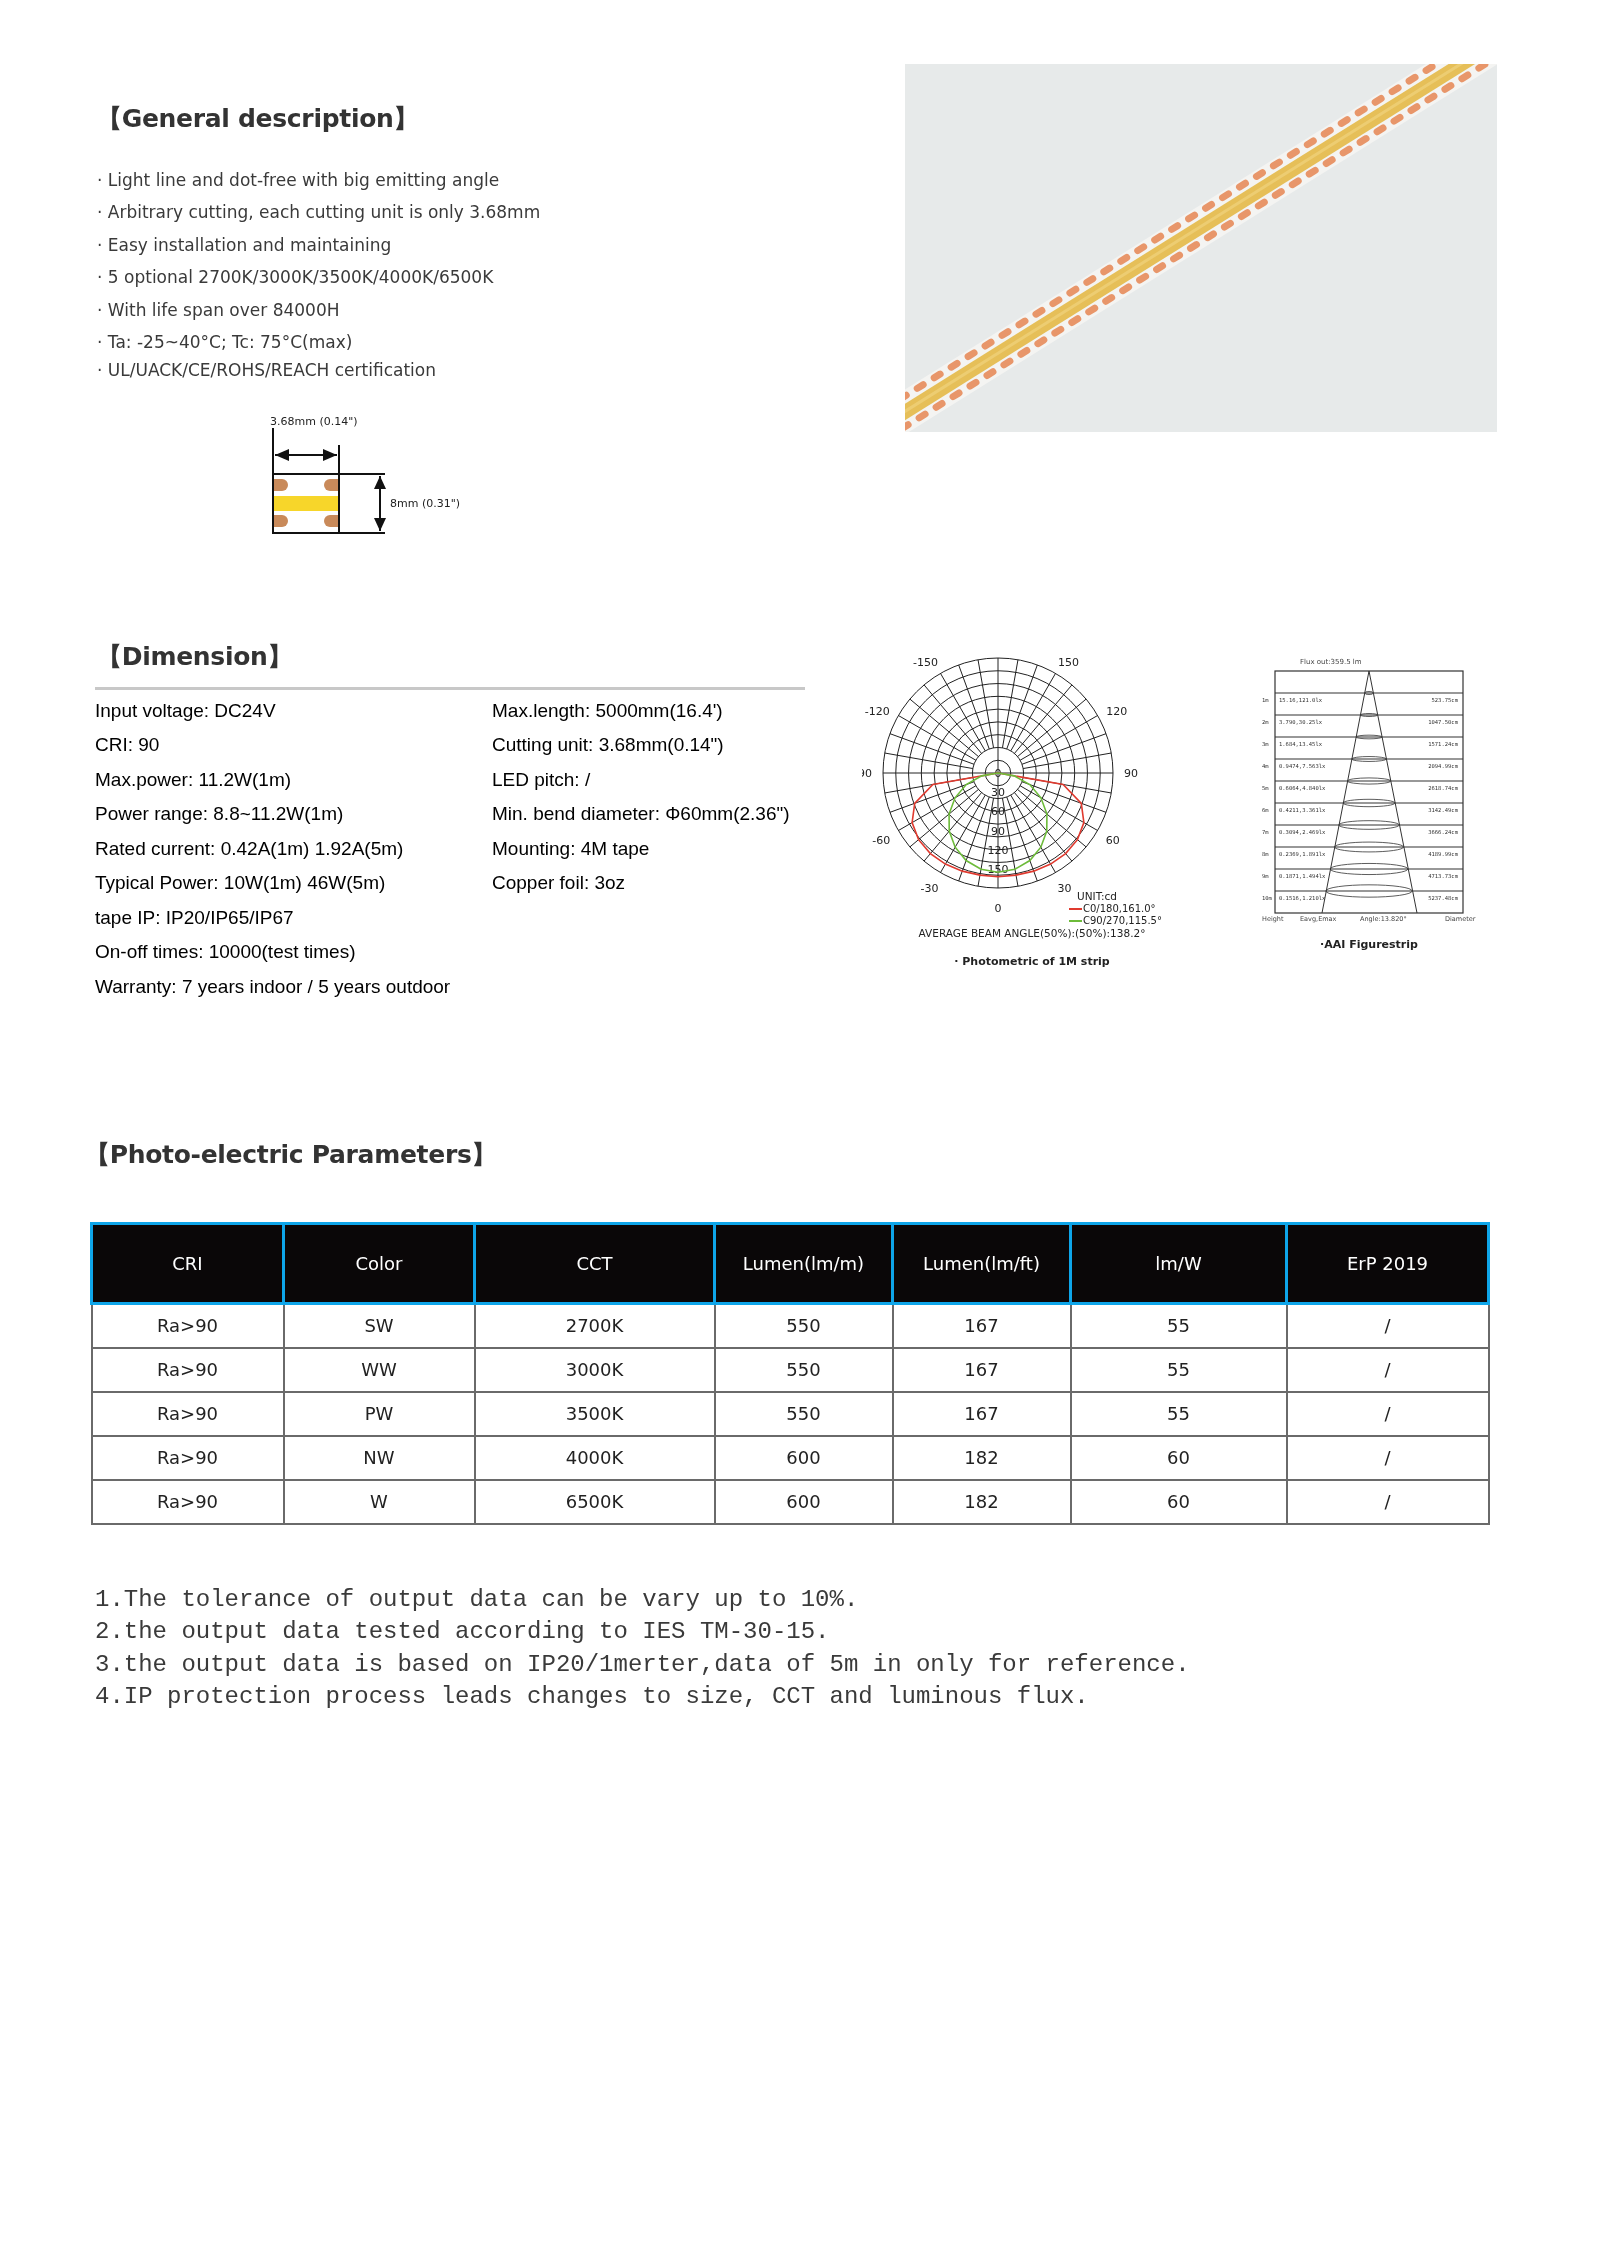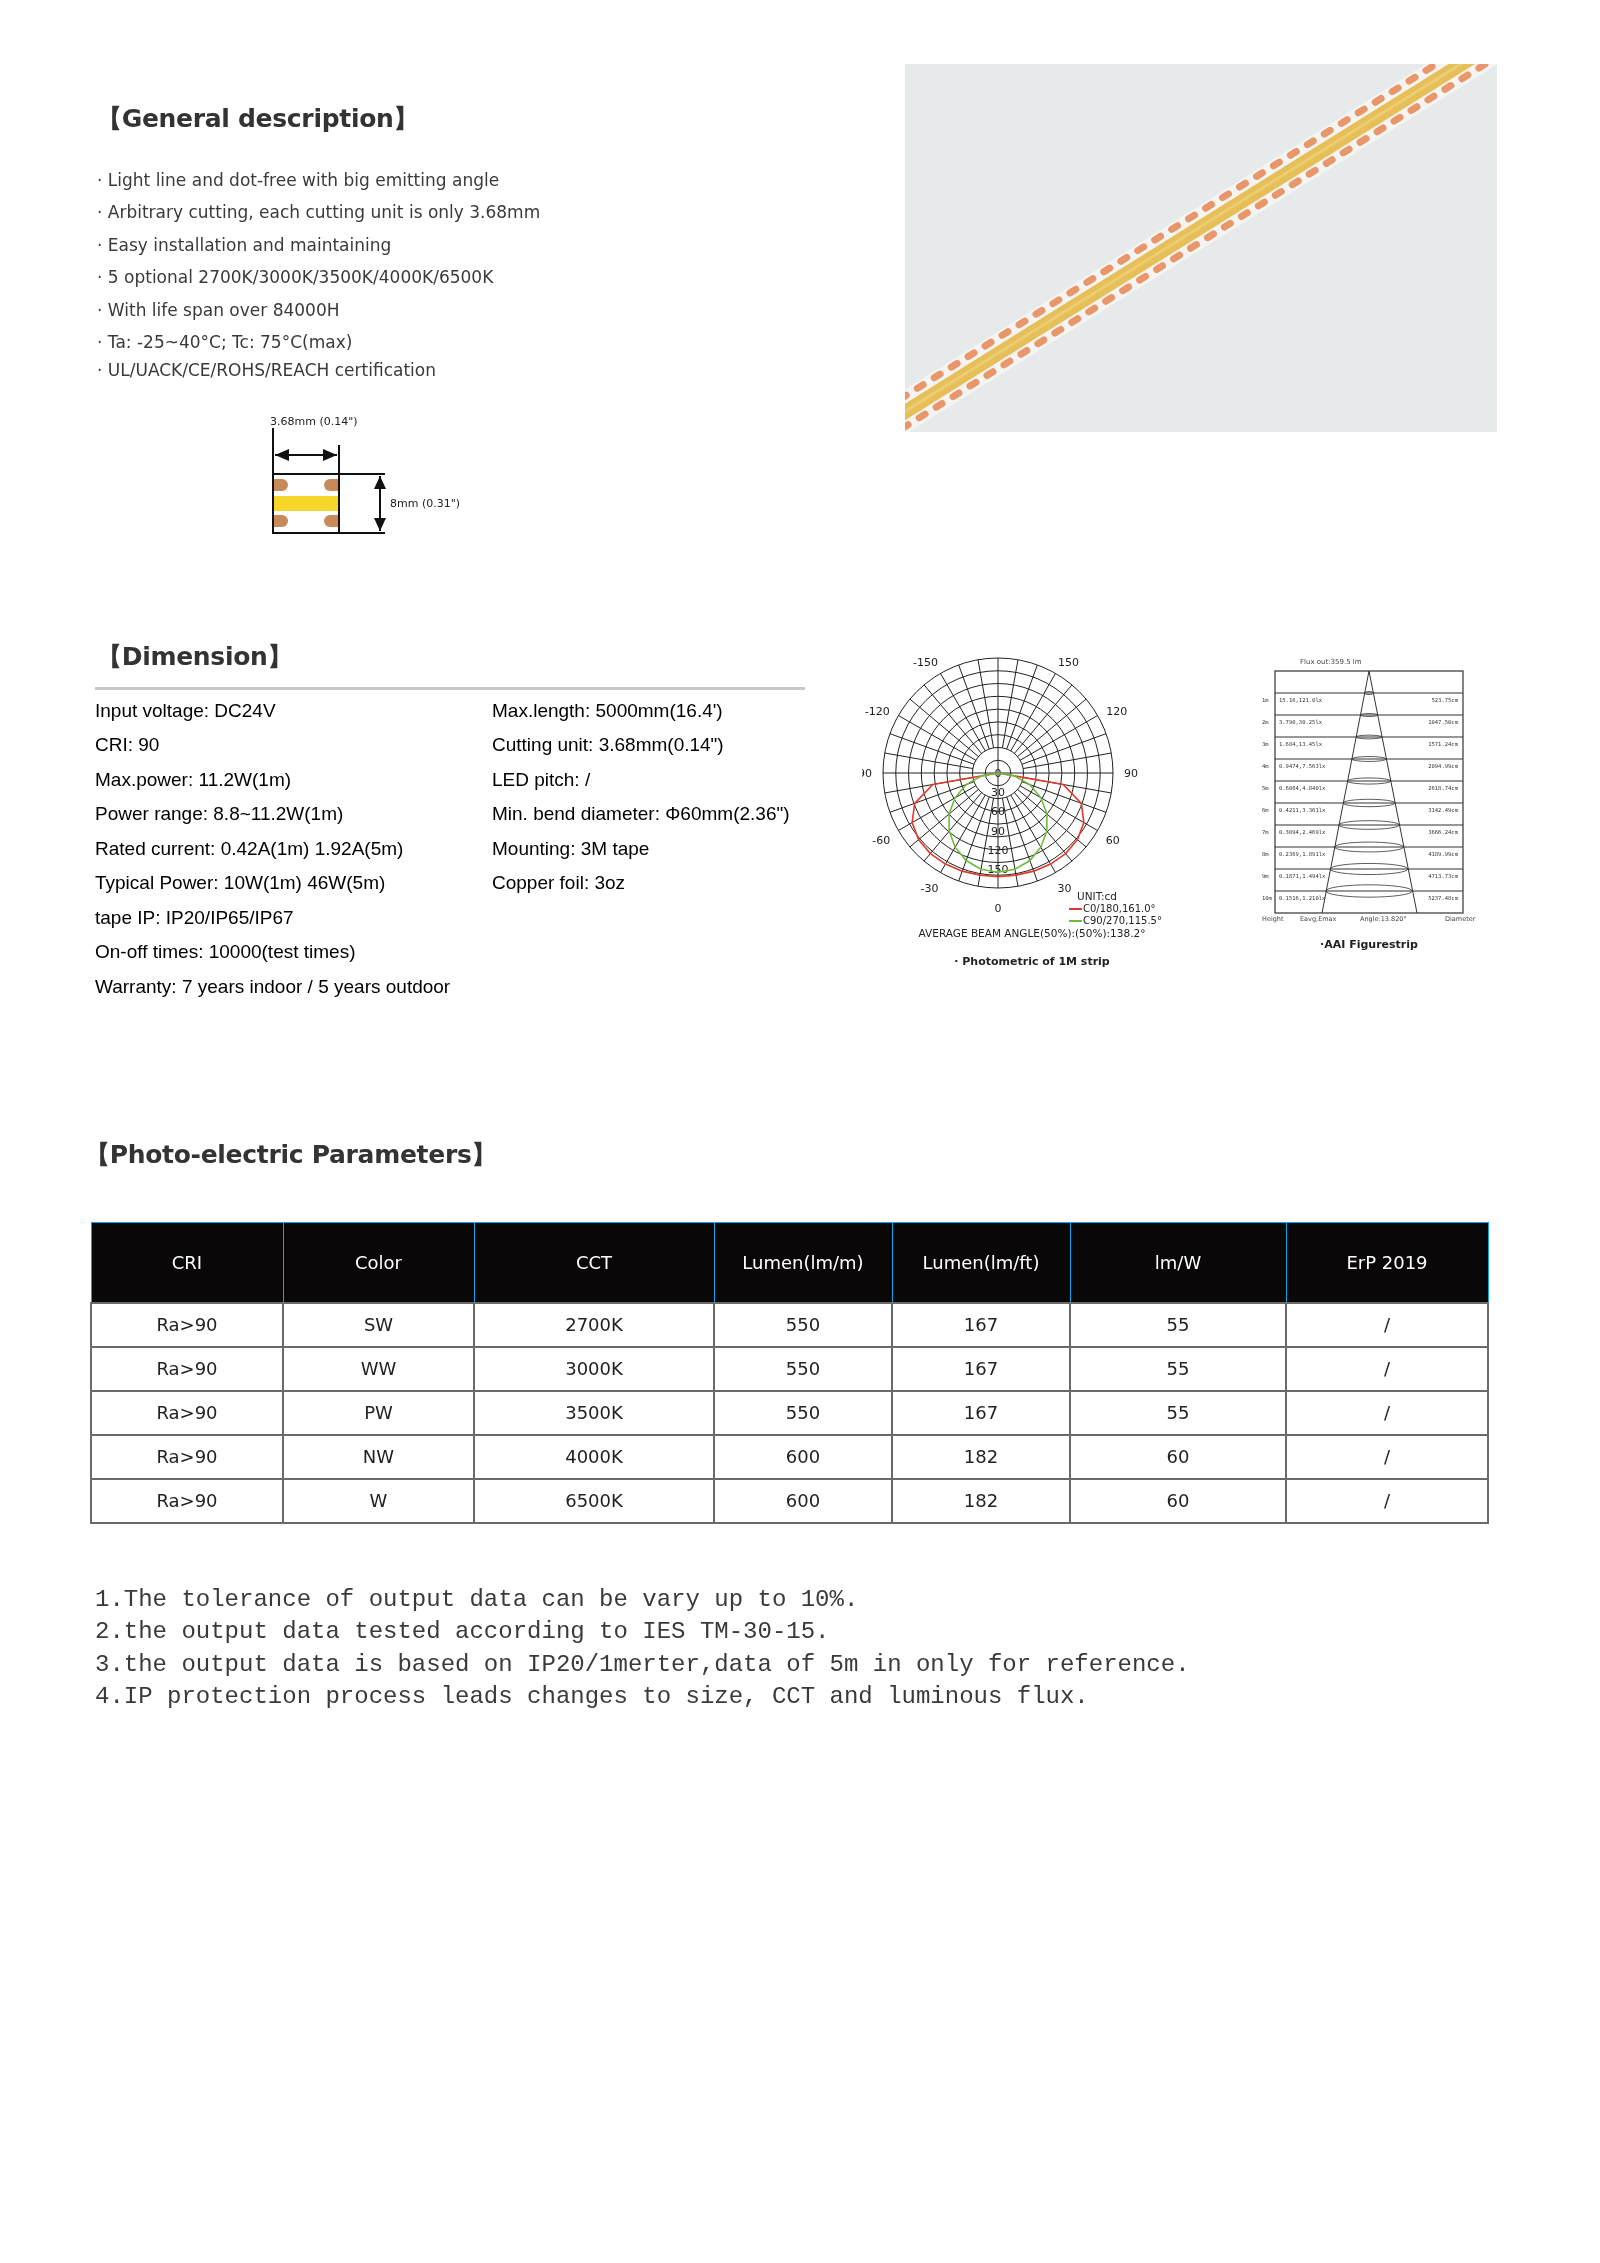--- a/index.html
+++ b/index.html
@@ -5,21 +5,21 @@
   * { box-sizing: border-box; margin: 0; padding: 0; }
   body { width: 1600px; height: 2263px; background: #ffffff; font-family: "Liberation Sans", sans-serif; color: #3a3a3a; position: relative; overflow: hidden; }
   .abs { position: absolute; }
   .section-title { font-family: "DejaVu Sans", sans-serif; font-weight: bold; font-size: 25px; color: #333333; letter-spacing: -0.3px; }
   .bullet { font-family: "DejaVu Sans", sans-serif; font-size: 17px; color: #3a3a3a; line-height: 20px; white-space: nowrap; }
   .dim-line { font-family: "Liberation Sans", sans-serif; font-size: 19px; color: #000000; white-space: nowrap; }
   .note { font-family: Liberation Mono, monospace; font-size: 24px; color: #3a3a3a; white-space: nowrap; }
   .rule { height: 3px; background: #c8c8c8; }
   .photo-box { background: #e7eaea; overflow: hidden; }
   table.params { border-collapse: collapse; font-family: "DejaVu Sans", sans-serif; font-size: 18px; table-layout: fixed; }
-  table.params th { background: #0a0708; color: #ffffff; font-weight: normal; height: 80px; text-align: center; border: 1px solid #0ea5e9; }
+  table.params th { background: #0a0708; color: #ffffff; font-weight: normal; height: 80px; text-align: center; border: 3px solid #0ea5e9; }
   table.params td { height: 44px; text-align: center; border: 2px solid #6a6a6a; color: #222222; background: #fff; }
   .diag-label { font-family: "DejaVu Sans", sans-serif; font-size: 11px; color: #222; white-space: nowrap; }
 </style>
 </head>
 <body>
 
 <div class="abs section-title" style="left:97px; top:102px;">【General description】</div>
 
 <div class="abs" style="left:97px; top:170px;">
   <div class="bullet" style="position:absolute; top:0px;">· Light line and dot-free with big emitting angle</div>
@@ -161,21 +161,21 @@
   <div class="dim-line" style="position:absolute; top:207px;">tape IP:   IP20/IP65/IP67</div>
   <div class="dim-line" style="position:absolute; top:241px;">On-off times: 10000(test times)</div>
   <div class="dim-line" style="position:absolute; top:276px;">Warranty:  7 years indoor / 5 years outdoor</div>
 </div>
 
 <div class="abs" style="left:492px; top:700px;">
   <div class="dim-line" style="position:absolute; top:0px;">Max.length:   5000mm(16.4')</div>
   <div class="dim-line" style="position:absolute; top:34px;">Cutting unit:  3.68mm(0.14")</div>
   <div class="dim-line" style="position:absolute; top:69px;">LED pitch:  /</div>
   <div class="dim-line" style="position:absolute; top:103px;">Min. bend diameter:  Φ60mm(2.36")</div>
-  <div class="dim-line" style="position:absolute; top:138px;">Mounting:   3M tape</div>
+  <div class="dim-line" style="position:absolute; top:138px;">Mounting:   4M tape</div>
   <div class="dim-line" style="position:absolute; top:172px;">Copper foil: 3oz</div>
 </div>
 
 <div class="abs" style="left:862px; top:650px; width:320px; height:320px;">
   <svg id="polar" width="320" height="320">
       <g>
         <circle cx="136" cy="123" r="12.777777777777779" fill="none" stroke="#222" stroke-width="1"></circle>
         <circle cx="136" cy="123" r="25.555555555555557" fill="none" stroke="#222" stroke-width="1"></circle>
         <circle cx="136" cy="123" r="38.333333333333336" fill="none" stroke="#222" stroke-width="1"></circle>
         <circle cx="136" cy="123" r="51.111111111111114" fill="none" stroke="#222" stroke-width="1"></circle>

